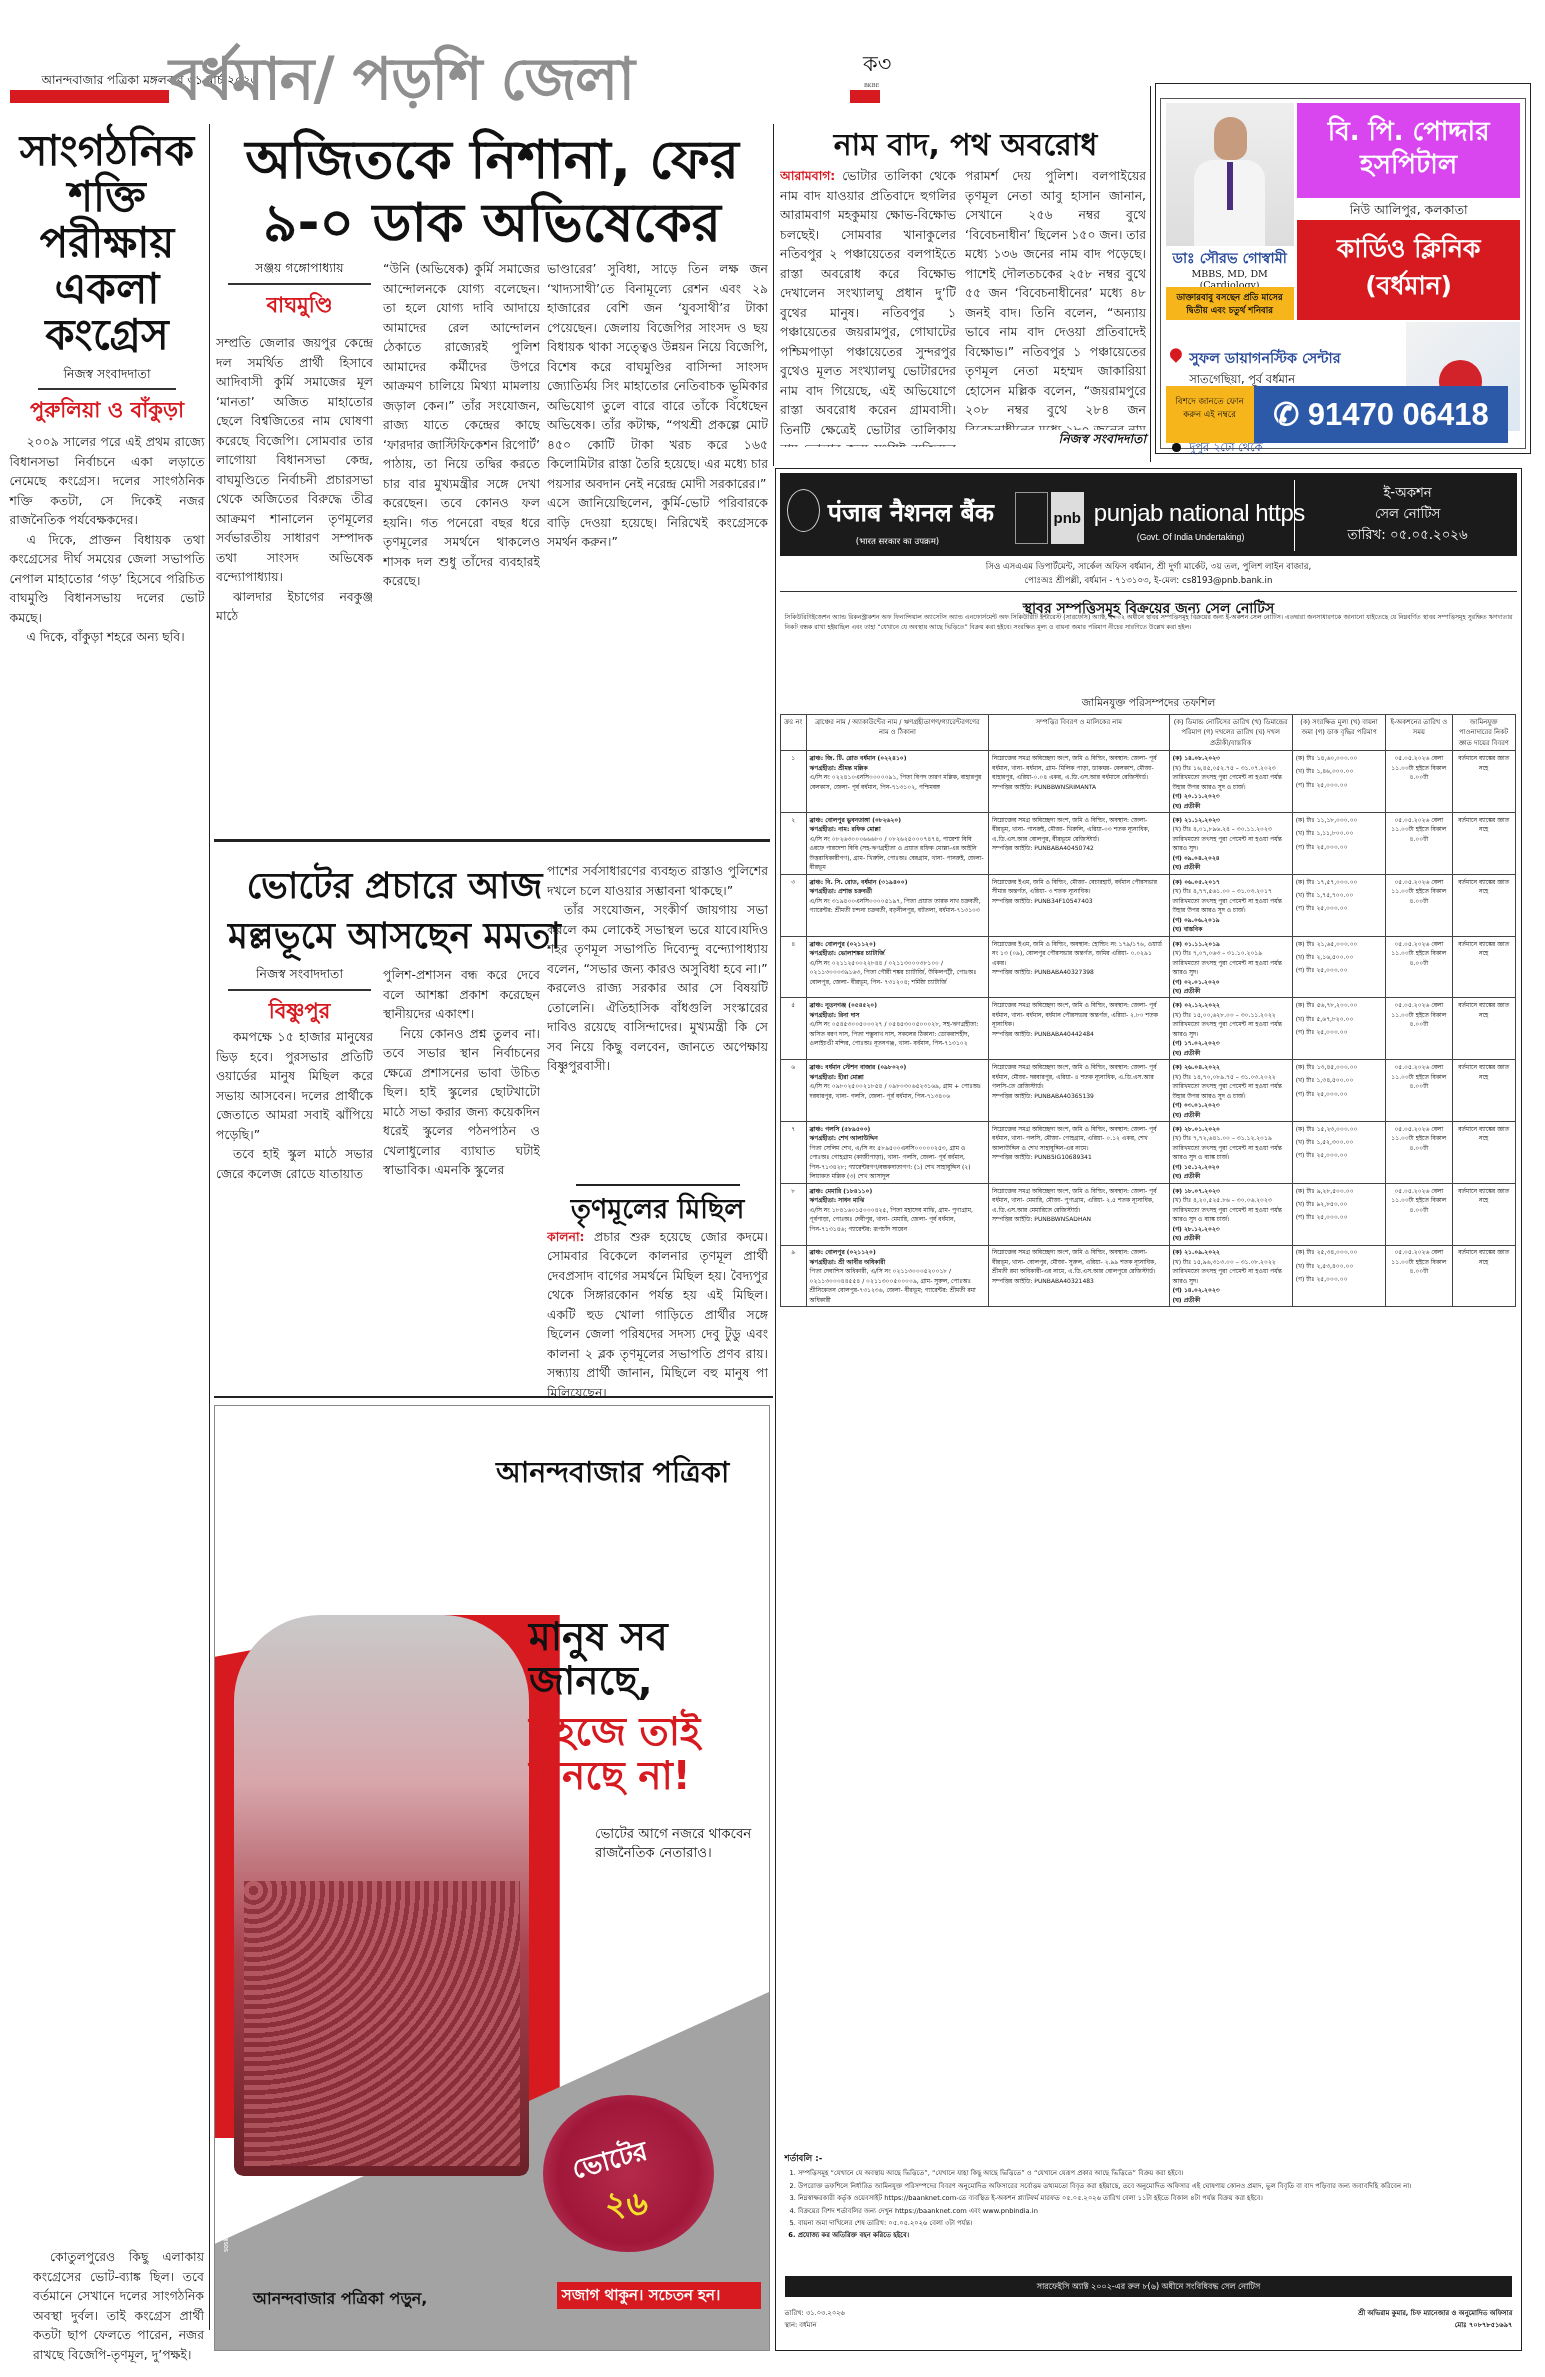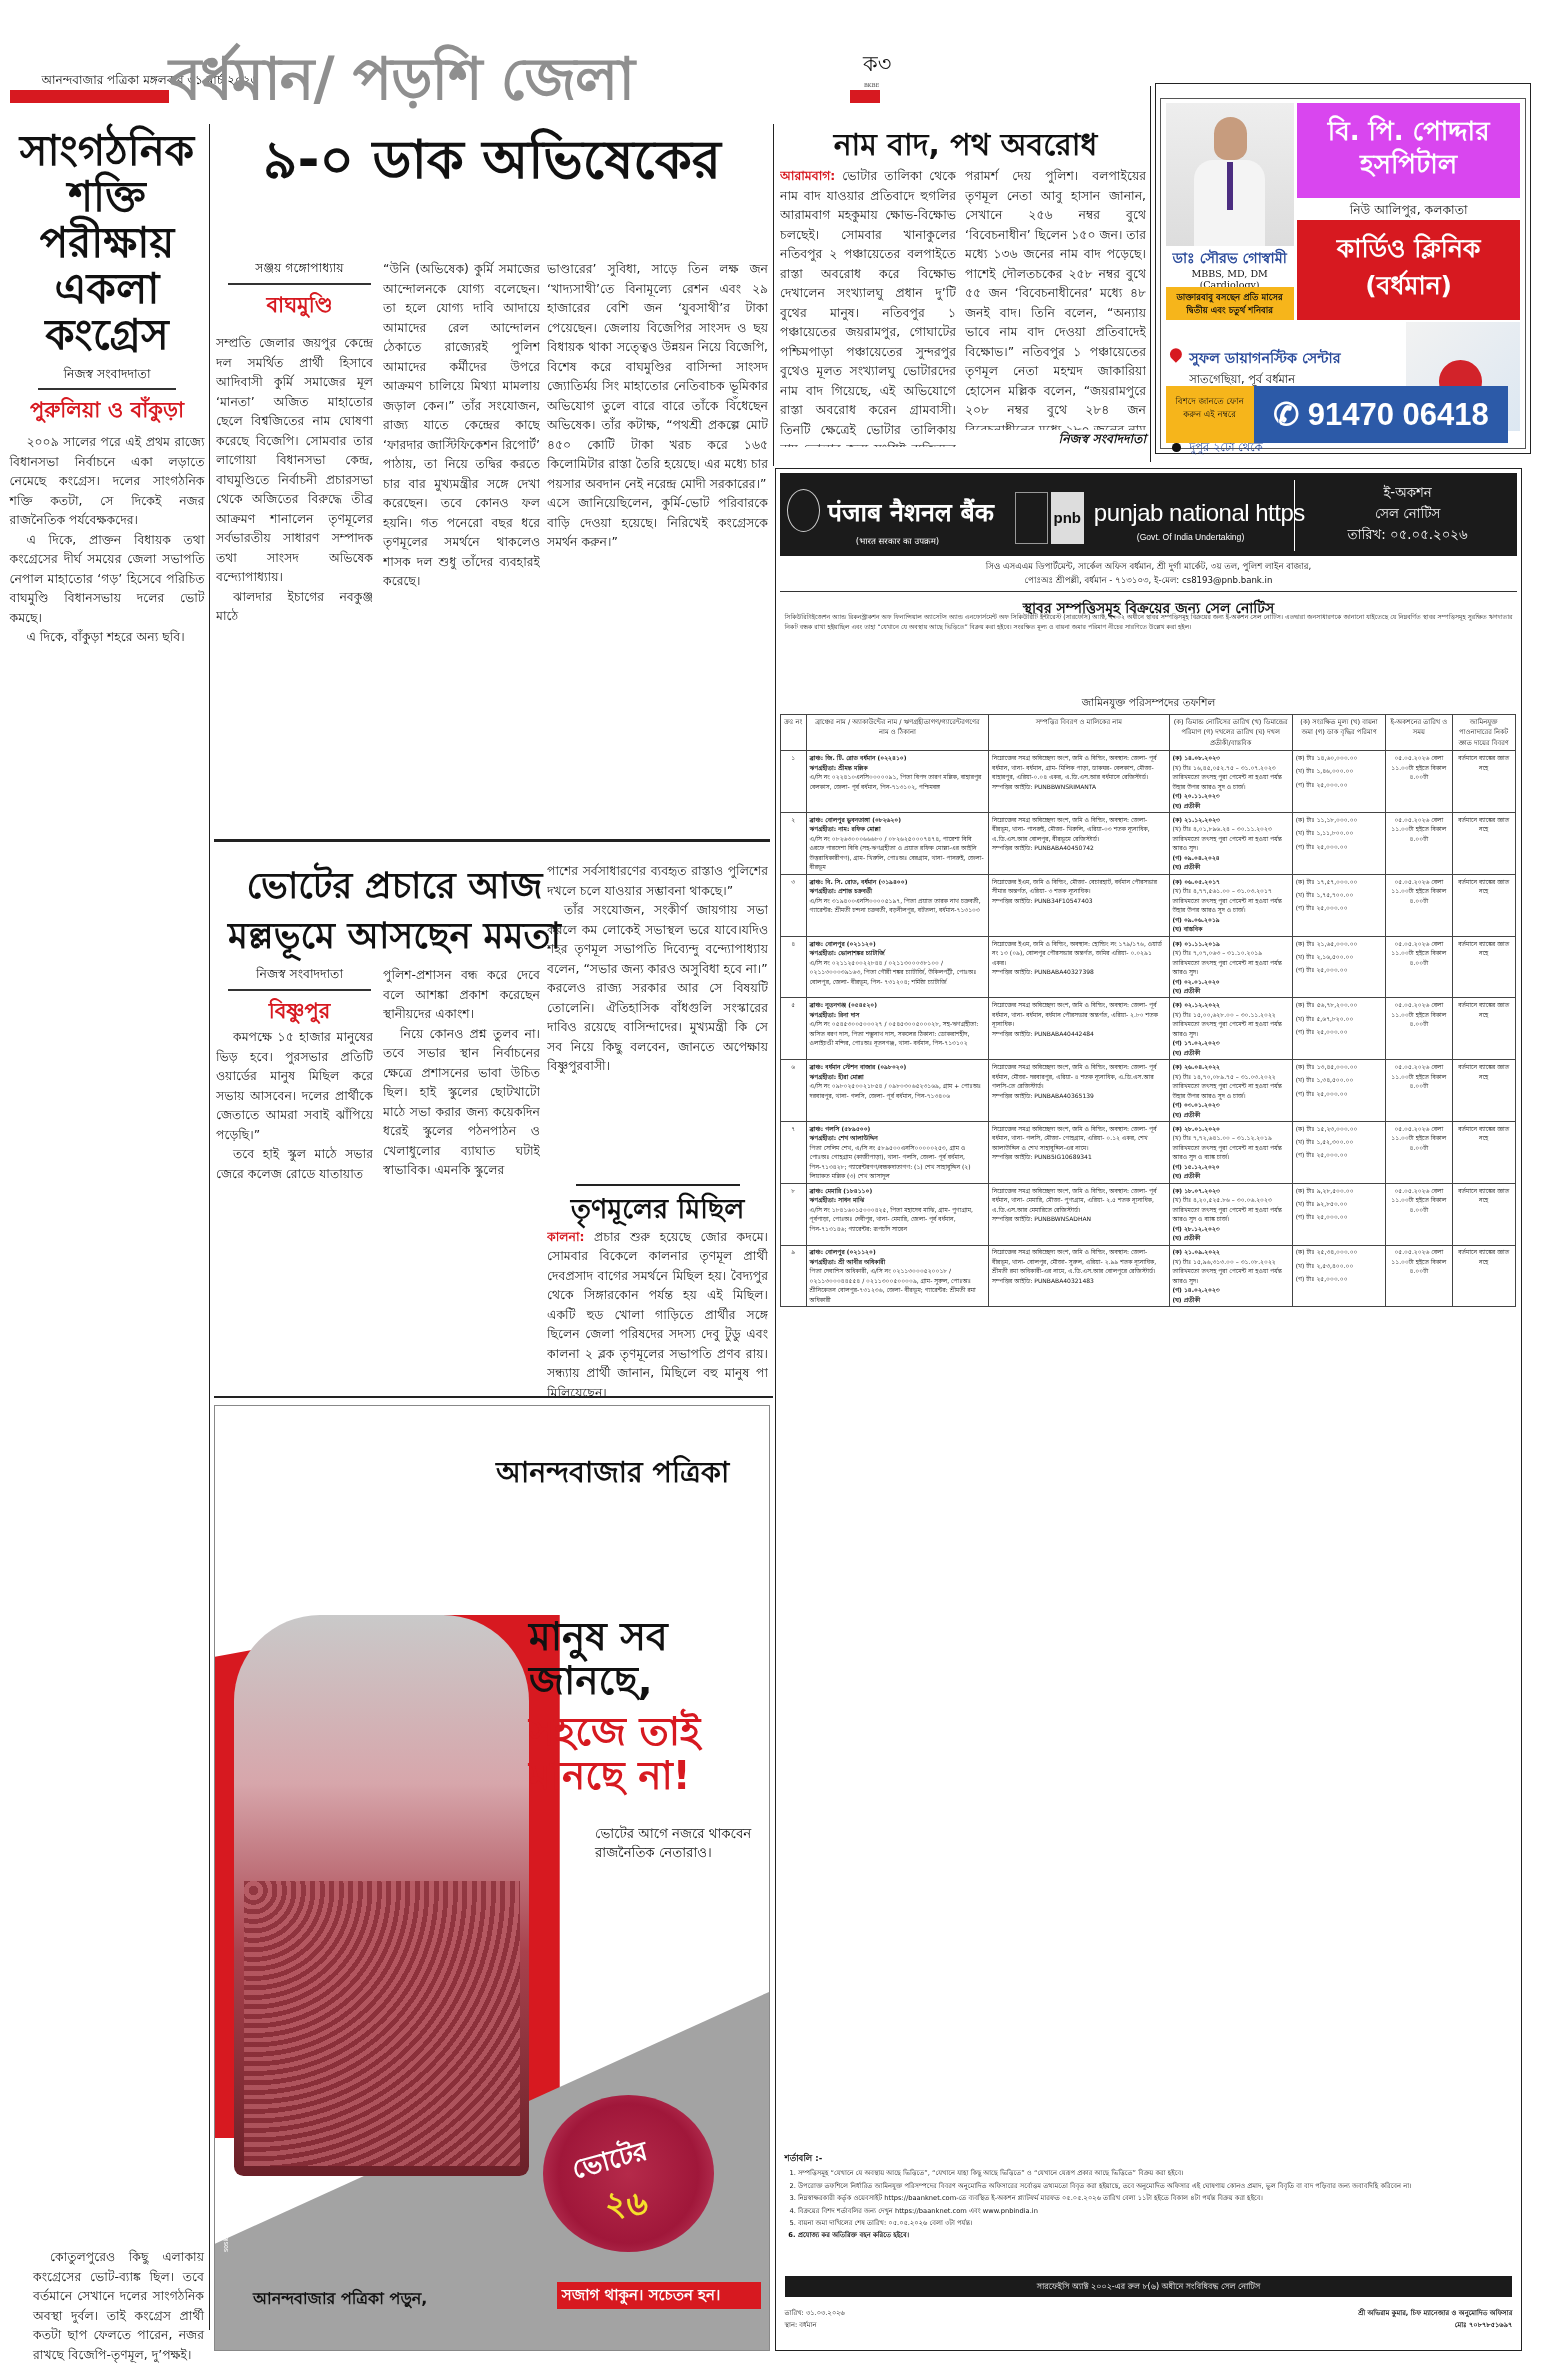--- a/index.html
+++ b/index.html
@@ -114,20 +114,21 @@
     <p>২০০৯ সালের পরে এই প্রথম রাজ্যে বিধানসভা নির্বাচনে একা লড়াতে নেমেছে কংগ্রেস। দলের সাংগঠনিক শক্তি কতটা, সে দিকেই নজর রাজনৈতিক পর্যবেক্ষকদের।</p>
     <p>এ দিকে, প্রাক্তন বিধায়ক তথা কংগ্রেসের দীর্ঘ সময়ের জেলা সভাপতি নেপাল মাহাতোর ‘গড়’ হিসেবে পরিচিত বাঘমুণ্ডি বিধানসভায় দলের ভোট কমছে।</p>
     <p>এ দিকে, বাঁকুড়া শহরে অন্য ছবি।</p>
   </div>
 </div>
 <div class="abs col-text" style="left:33px; top:2247px; width:171px;">
   <p>কোতুলপুরেও কিছু এলাকায় কংগ্রেসের ভোট-ব্যাঙ্ক ছিল। তবে বর্তমানে সেখানে দলের সাংগঠনিক অবস্থা দুর্বল। তাই কংগ্রেস প্রার্থী কতটা ছাপ ফেলতে পারেন, নজর রাখছে বিজেপি-তৃণমূল, দু’পক্ষই।</p>
 </div>
 
 <div class="abs headline" style="left:214px; top:128px; width:556px; font-size:53px; line-height:63px; text-align:center;">
+  <div>অজিতকে নিশানা, ফের</div>
   <div>৯-০ ডাক অভিষেকের</div>
 </div>
 <div class="abs" style="left:228px; top:259px; width:143px;">
   <div class="byline">সঞ্জয় গঙ্গোপাধ্যায়</div>
   <div class="place-tag" style="text-align:center; margin-top:3.8px;">বাঘমুণ্ডি</div>
 </div>
 <div class="abs col-text" style="left:216px; top:333px; width:157px; height:475px; overflow:hidden;">
   <p class="noindent">সম্প্রতি জেলার জয়পুর কেন্দ্রে দল সমর্থিত প্রার্থী হিসাবে আদিবাসী কুর্মি সমাজের মূল ‘মানতা’ অজিত মাহাতোর ছেলে বিশ্বজিতের নাম ঘোষণা করেছে বিজেপি। সোমবার তার লাগোয়া বিধানসভা কেন্দ্র, বাঘমুণ্ডিতে নির্বাচনী প্রচারসভা থেকে অজিতের বিরুদ্ধে তীব্র আক্রমণ শানালেন তৃণমূলের সর্বভারতীয় সাধারণ সম্পাদক তথা সাংসদ অভিষেক বন্দ্যোপাধ্যায়।</p>
   <p>ঝালদার ইচাগের নবকুঞ্জ মাঠে</p>
 </div>

